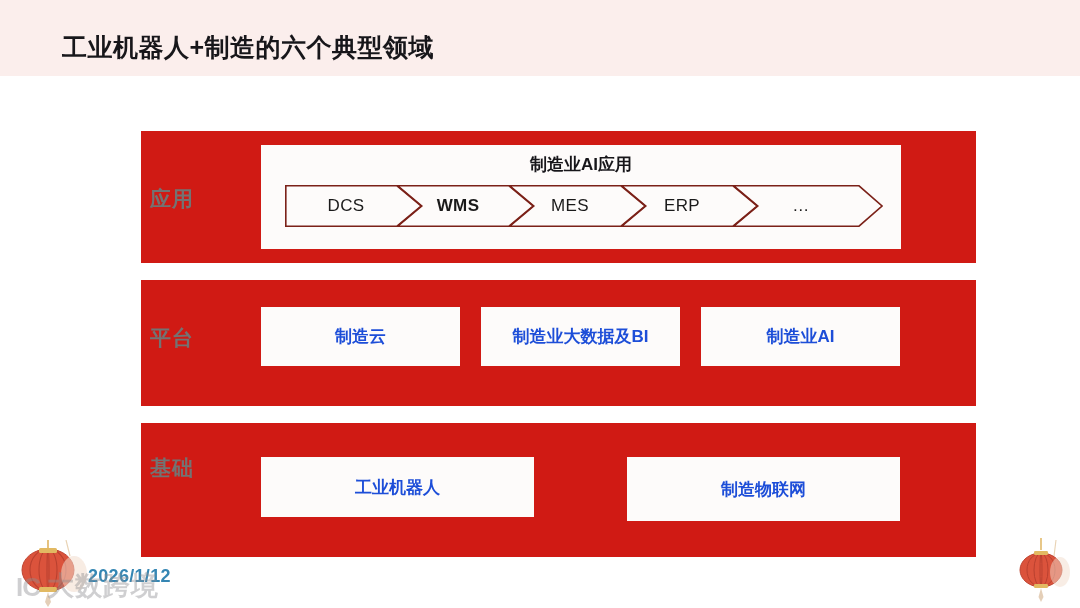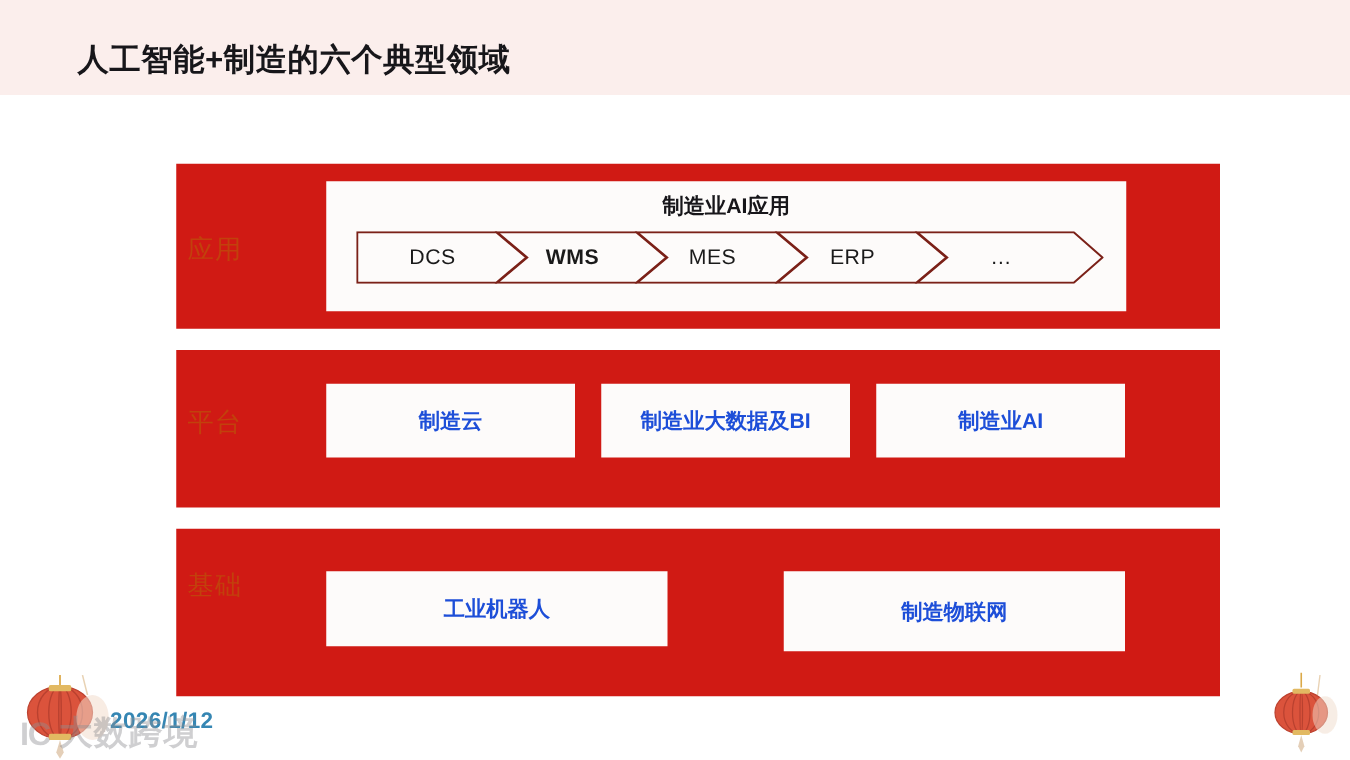--- a/index.html
+++ b/index.html
@@ -47,23 +47,23 @@
     width: 835px;
     background: #d01a14;
   }
   .band-app      { top: 131px;  height: 132px; }
   .band-platform { top: 280px;  height: 126px; }
   .band-base     { top: 423px;  height: 134px; }
 
   .band-label {
     position: absolute;
     left: 150px;
-    color: #c2410c;
+    color: #737373;
     font-size: 21px;
-    font-weight: 400;
+    font-weight: 700;
     letter-spacing: 1px;
     white-space: nowrap;
   }
   .label-app      { top: 185px; }
   .label-platform { top: 324px; }
   .label-base     { top: 454px; }
 
   
   .app-card {
     position: absolute;
@@ -179,21 +179,21 @@
   .lantern { position: absolute; pointer-events: none; }
   .lantern-left  { left: 4px;   top: 540px;  width: 86px;  height: 68px; }
   .lantern-right { left: 1010px; top: 538px; width: 62px;  height: 66px; }
 </style>
 </head>
 <body>
 
 <div id="slide">
 
   <div class="header-band"></div>
-  <div class="page-title">人工智能+制造的六个典型领域</div>
+  <div class="page-title">工业机器人+制造的六个典型领域</div>
 
   <div class="diagram">
 
     <div class="layer-band band-app"></div>
     <div class="band-label label-app">应用</div>
 
     <div class="app-card">
       <div class="app-card-title">制造业AI应用</div>
 
       <div class="chevron-row">

